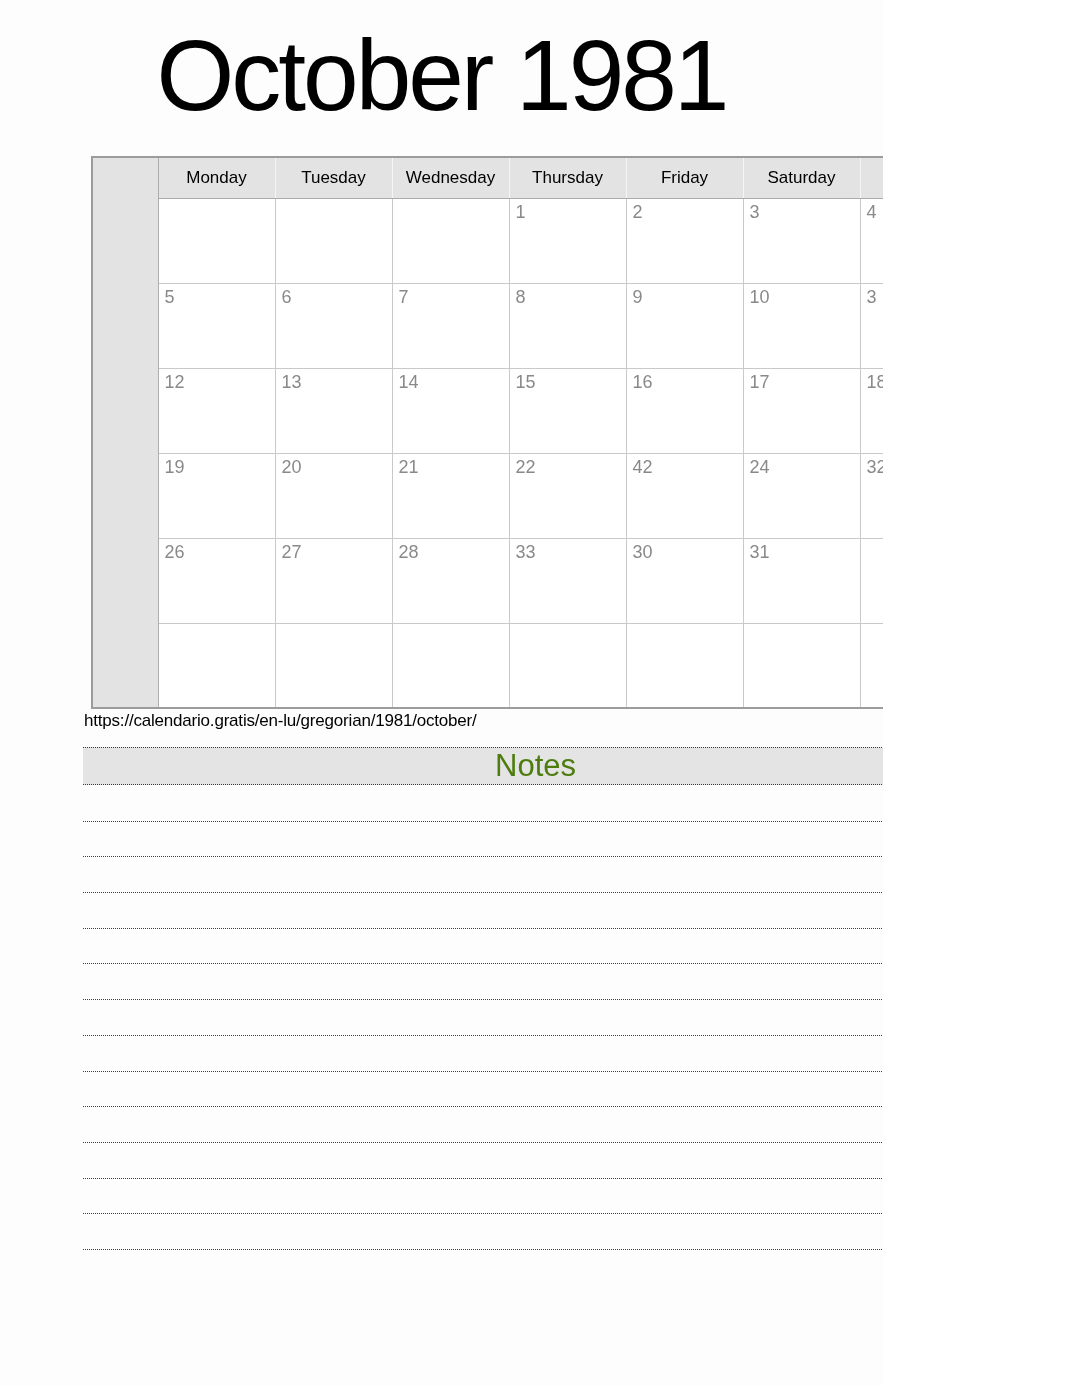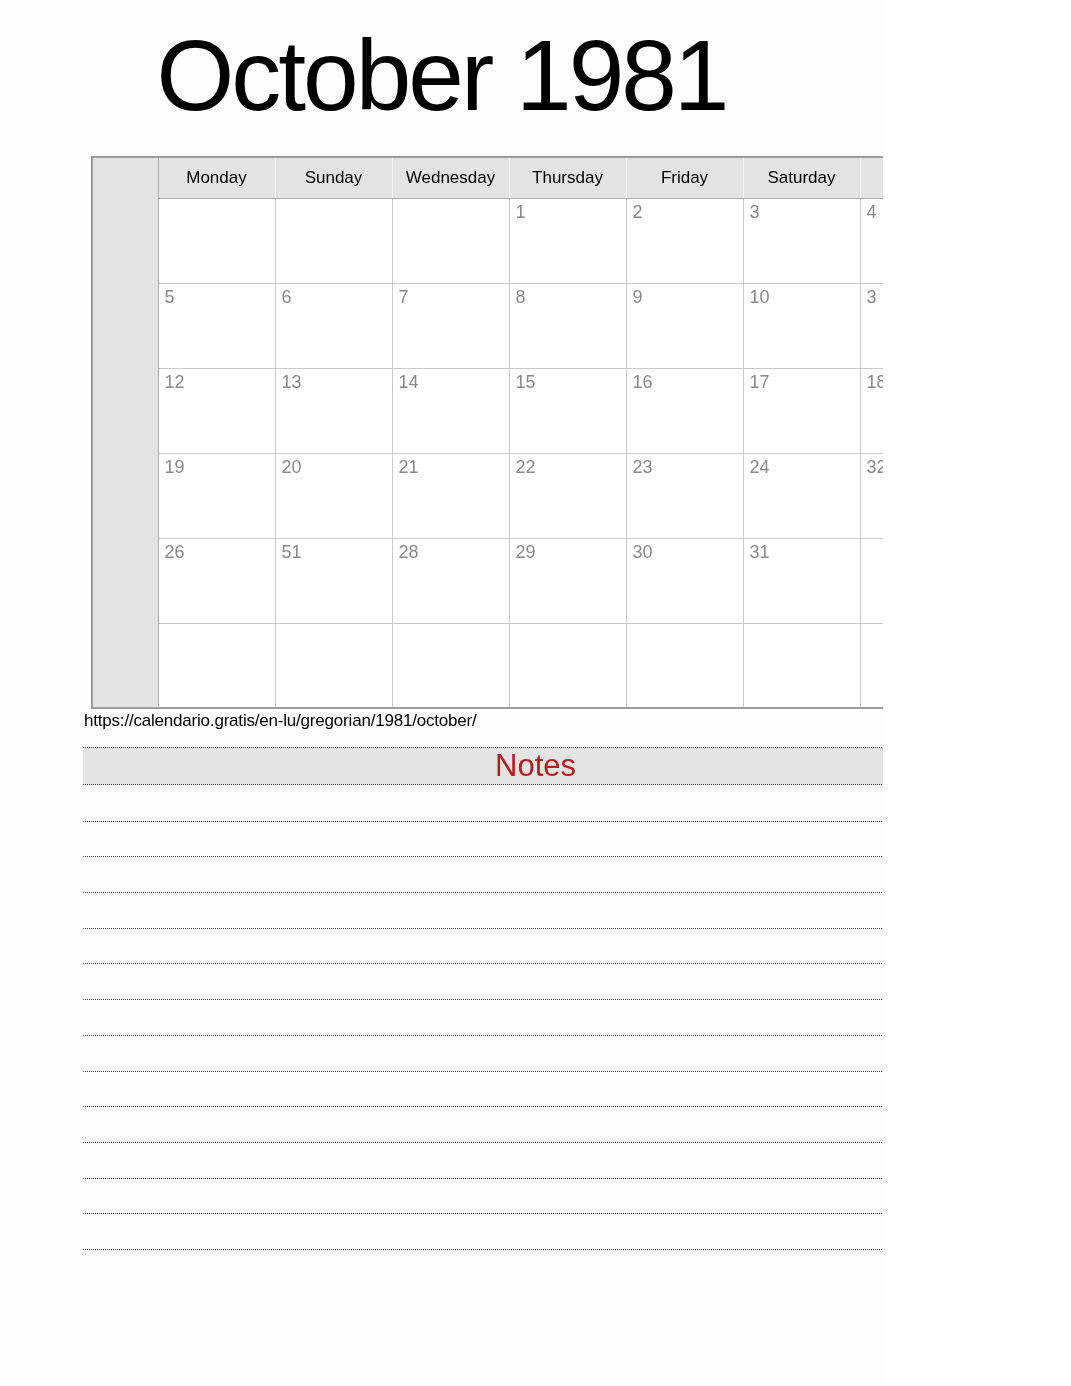--- a/index.html
+++ b/index.html
@@ -75,21 +75,21 @@
     left:83px;top:747px;
     width:905px;height:38px;
     background:var(--notes-bar-bg);
     border-top:1px dotted var(--dotted-line);
     border-bottom:1px dotted var(--dotted-line);
     text-align:center;
   }
   .notes-title{
     font-size:31px;
     font-weight:400;
-    color:#b91c1c;
+    color:#4d7c0f;
     line-height:36px;
   }
   .notes-lines{
     position:absolute;
     left:83px;top:786px;
     width:905px;
   }
   .notes-line{
     height:35.7px;
     border-bottom:1px dotted var(--dotted-line);
@@ -110,21 +110,21 @@
         <col style="width:117px">
       <col style="width:117px">
         <col style="width:117px">
         <col style="width:117px">
       <col style="width:117px">
     </colgroup>
     <tbody>
         <tr>
       <td class="spacer-col" rowspan="7"></td>
       <th class="weekday">Monday</th>
-      <th class="weekday">Sunday</th>
+      <th class="weekday">Tuesday</th>
       <th class="weekday">Wednesday</th>
       <th class="weekday">Thursday</th>
       <th class="weekday">Friday</th>
       <th class="weekday">Saturday</th>
       <th class="weekday">Saturday</th>
     </tr>
     <tr>
       <td class="day"></td>
       <td class="day"></td>
       <td class="day"></td>
@@ -149,29 +149,29 @@
       <td class="day">15</td>
       <td class="day">16</td>
       <td class="day">17</td>
       <td class="day">18</td>
     </tr>
     <tr>
       <td class="day">19</td>
       <td class="day">20</td>
       <td class="day">21</td>
       <td class="day">22</td>
-      <td class="day">23</td>
+      <td class="day">42</td>
       <td class="day">24</td>
       <td class="day">32</td>
     </tr>
     <tr>
       <td class="day">26</td>
-      <td class="day">51</td>
+      <td class="day">27</td>
       <td class="day">28</td>
-      <td class="day">29</td>
+      <td class="day">33</td>
       <td class="day">30</td>
       <td class="day">31</td>
       <td class="day"></td>
     </tr>
     <tr>
       <td class="day"></td>
       <td class="day"></td>
       <td class="day"></td>
       <td class="day"></td>
       <td class="day"></td>

